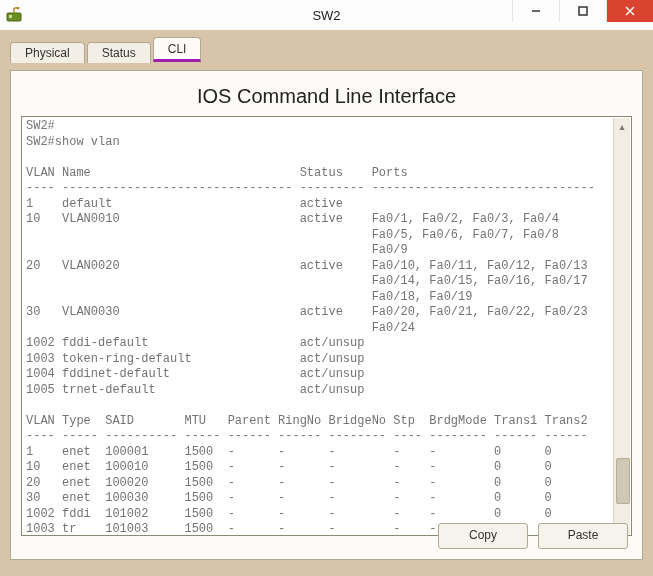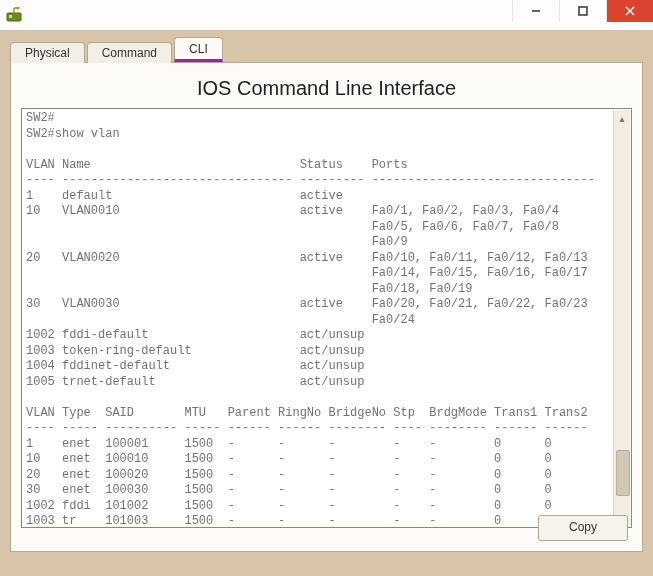--- a/index.html
+++ b/index.html
@@ -99,20 +99,21 @@
   }
 
   
   .content {
     border: 1px solid #b0a890;
     background: #fdfbf7;
     box-sizing: border-box;
     padding: 10px 10px 10px 10px;
     height: calc(100% - 24px);
     position: relative;
+    margin-top: 8px;
   }
 
   .cli-title {
     text-align: center;
     font-size: 20px;
     color: #222;
     margin: 4px 0 8px 0;
     font-family: "Segoe UI", sans-serif;
   }
 
@@ -190,20 +191,21 @@
 
 <div class="titlebar">
   <span class="app-icon">
     <svg viewBox="0 0 16 16" width="16" height="16">
       <rect x="1" y="6" width="14" height="8" rx="1" fill="#6b8e23" stroke="#4c6617"></rect>
       <rect x="3" y="8" width="3" height="3" fill="#cddc9a"></rect>
       <path d="M8 6 V1 M8 1 H12" stroke="#b58b2e" stroke-width="1.5" fill="none"></path>
       <circle cx="12" cy="1" r="1.5" fill="#b58b2e"></circle>
     </svg>
   </span>
+  <span class="title">SW2</span>
   <div class="win-controls">
     <div class="win-btn">
       <svg width="10" height="10">
           <line x1="1" y1="5" x2="9" y2="5" stroke="#333" stroke-width="1.5"></line>
         </svg>
     </div>
     <div class="win-btn">
       <svg width="10" height="10">
           <rect x="1" y="1" width="8" height="8" fill="none" stroke="#333" stroke-width="1.5"></rect>
         </svg>
@@ -214,21 +216,21 @@
           <line x1="9" y1="1" x2="1" y2="9" stroke="#fff" stroke-width="1.5"></line>
         </svg>
     </div>
   </div>
 </div>
 
 <div class="window-body">
 
   <div class="tabstrip">
     <div class="tab">Physical</div>
-    <div class="tab">Command</div>
+    <div class="tab">Status</div>
     <div class="tab active">CLI</div>
   </div>
 
   <div class="content">
 
     <div class="cli-title">IOS Command Line Interface</div>
 
     <div class="terminal-wrap">
       <div class="terminal-scroll">
         <pre class="terminal" id="terminal-output">SW2#
@@ -264,16 +266,17 @@
       </div>
       <div class="scrollbar">
         <div class="scroll-arrow up">▴</div>
         <div class="scroll-thumb" style="top:340px;height:44px;"></div>
         <div class="scroll-arrow down">▾</div>
       </div>
     </div>
 
     <div class="button-row">
       <div class="ui-button">Copy</div>
+      <div class="ui-button">Paste</div>
     </div>
 
   </div>
 </div>
 
 </body></html>

